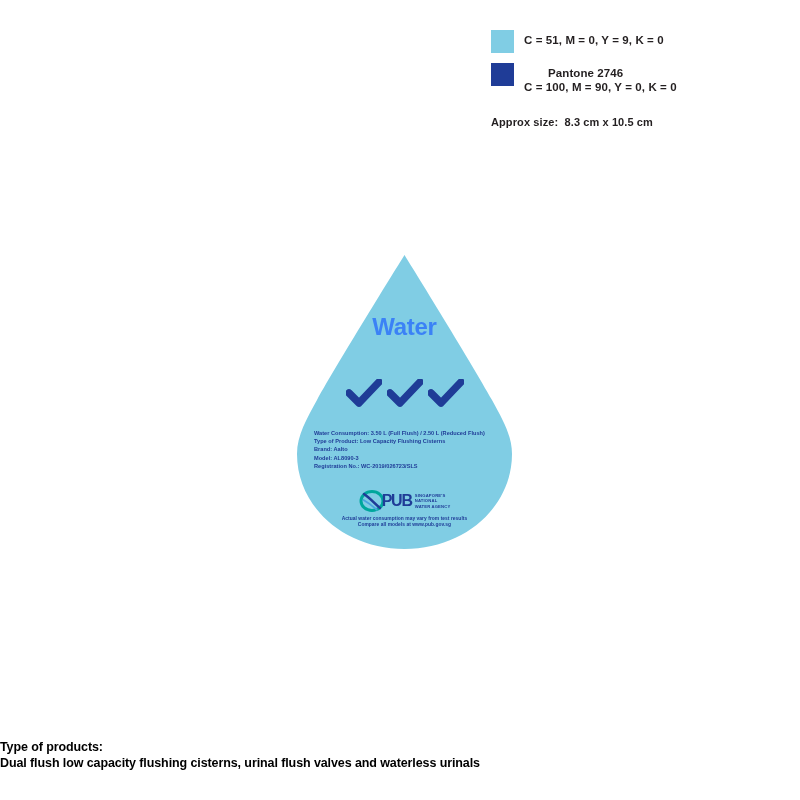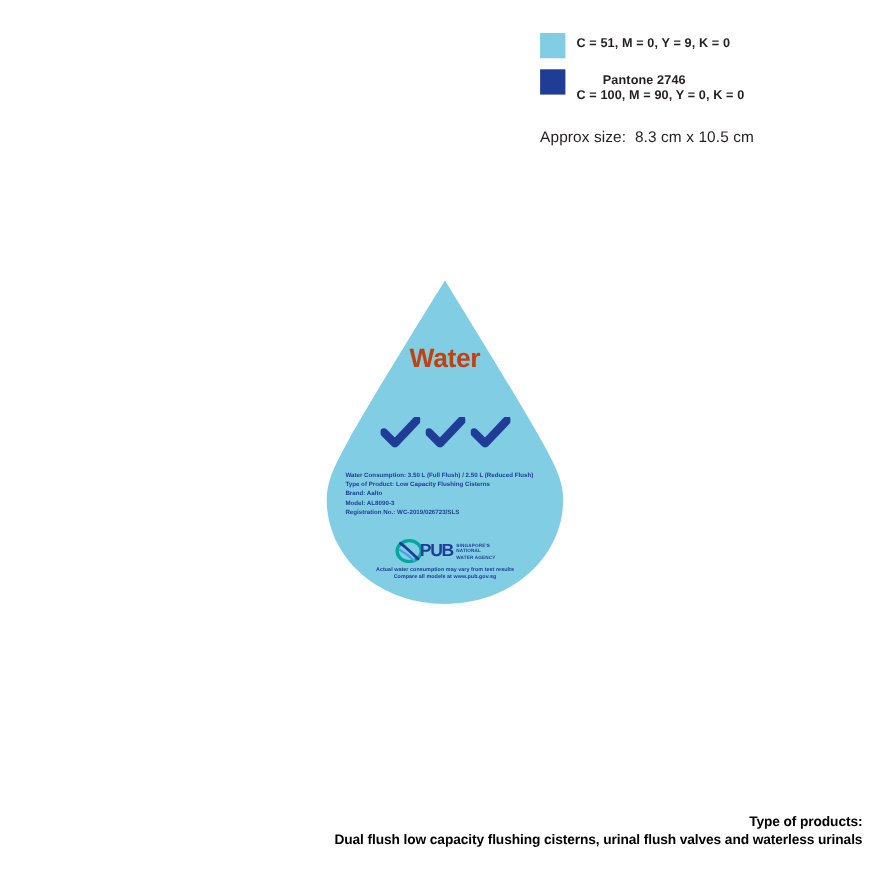--- a/index.html
+++ b/index.html
@@ -48,24 +48,25 @@
     display: block;
     padding-left: 24px;
   }
   .legend-text .cmyk {
     display: block;
   }
   #approx-size {
     position: absolute;
     left: 491px;
     top: 116px;
-    font-size: 14px;
+    font-size: 11px;
     color: #231f20;
     letter-spacing: 0.1px;
     white-space: pre;
+    font-weight: bold;
   }
 
   
   #droplet-label {
     position: absolute;
     left: 296px;
     top: 254px;
     width: 217px;
     height: 296px;
   }
@@ -83,21 +84,21 @@
     width: 217px;
     height: 296px;
   }
 
   #label-heading {
     position: absolute;
     top: 60px;
     left: 0;
     width: 217px;
     text-align: center;
-    color: #c2410c;
+    color: #3b82f6;
     font-size: 24px;
     font-weight: bold;
     line-height: 25px;
     letter-spacing: -0.3px;
   }
   #label-heading .line2 { display: block; }
 
   #tick-row {
     position: absolute;
     top: 125px;
@@ -163,21 +164,21 @@
     letter-spacing: 0.04px;
   }
   #disclaimer span { display: block; }
 
   
   #bottom-caption {
     position: absolute;
     left: 0;
     top: 739px;
     width: 784px;
-    text-align: right;
+    text-align: left;
     color: #000000;
     font-size: 12.5px;
     font-weight: bold;
     line-height: 16px;
     letter-spacing: -0.1px;
   }
   #bottom-caption span { display: block; }
 </style>
 </head>
 <body>

